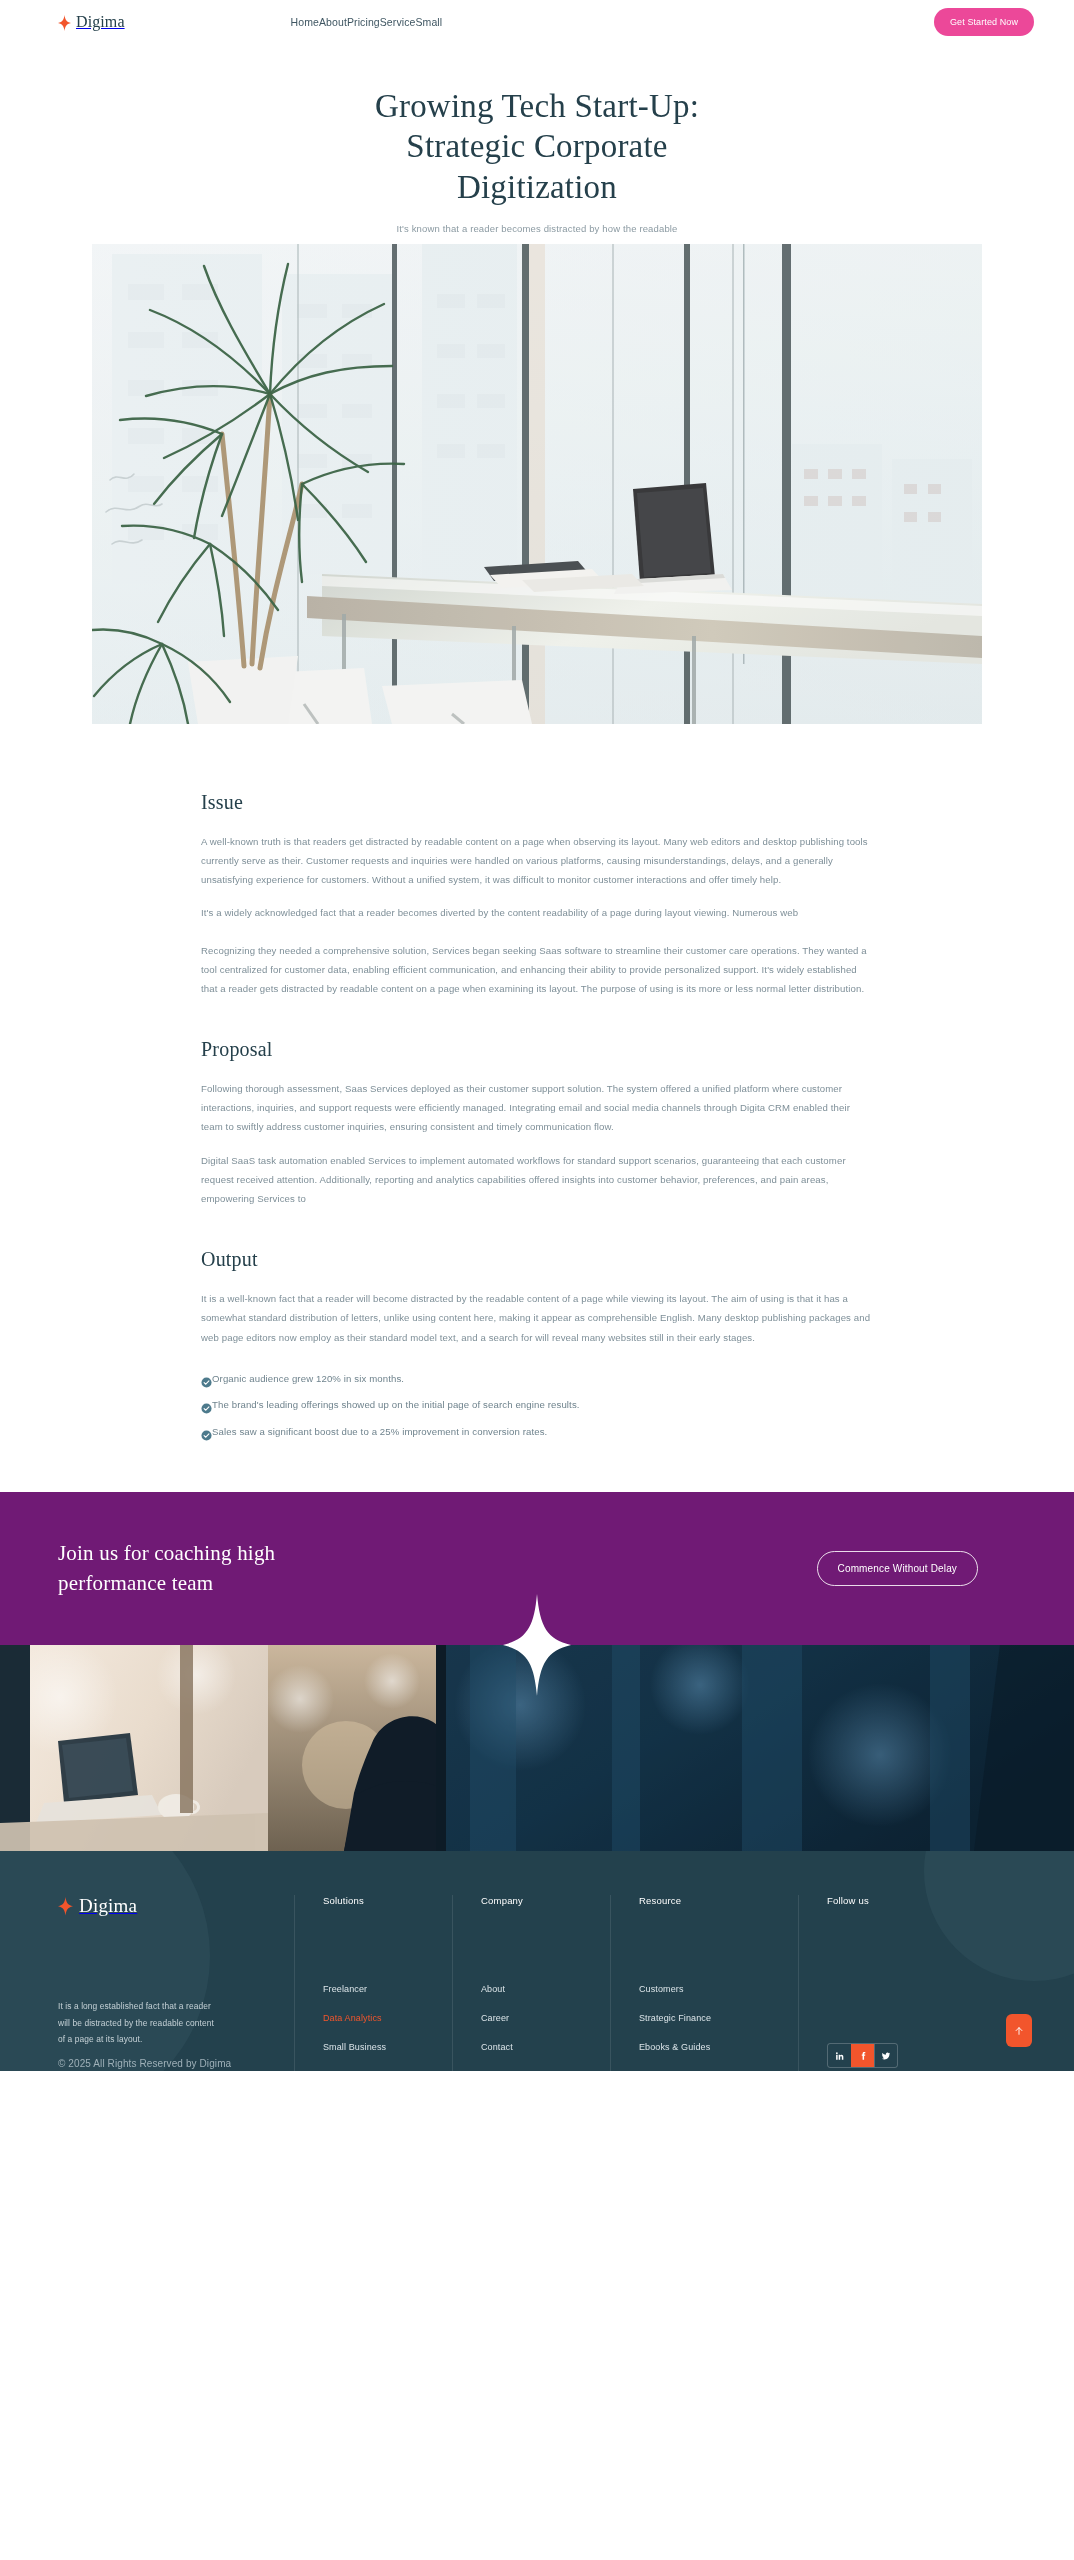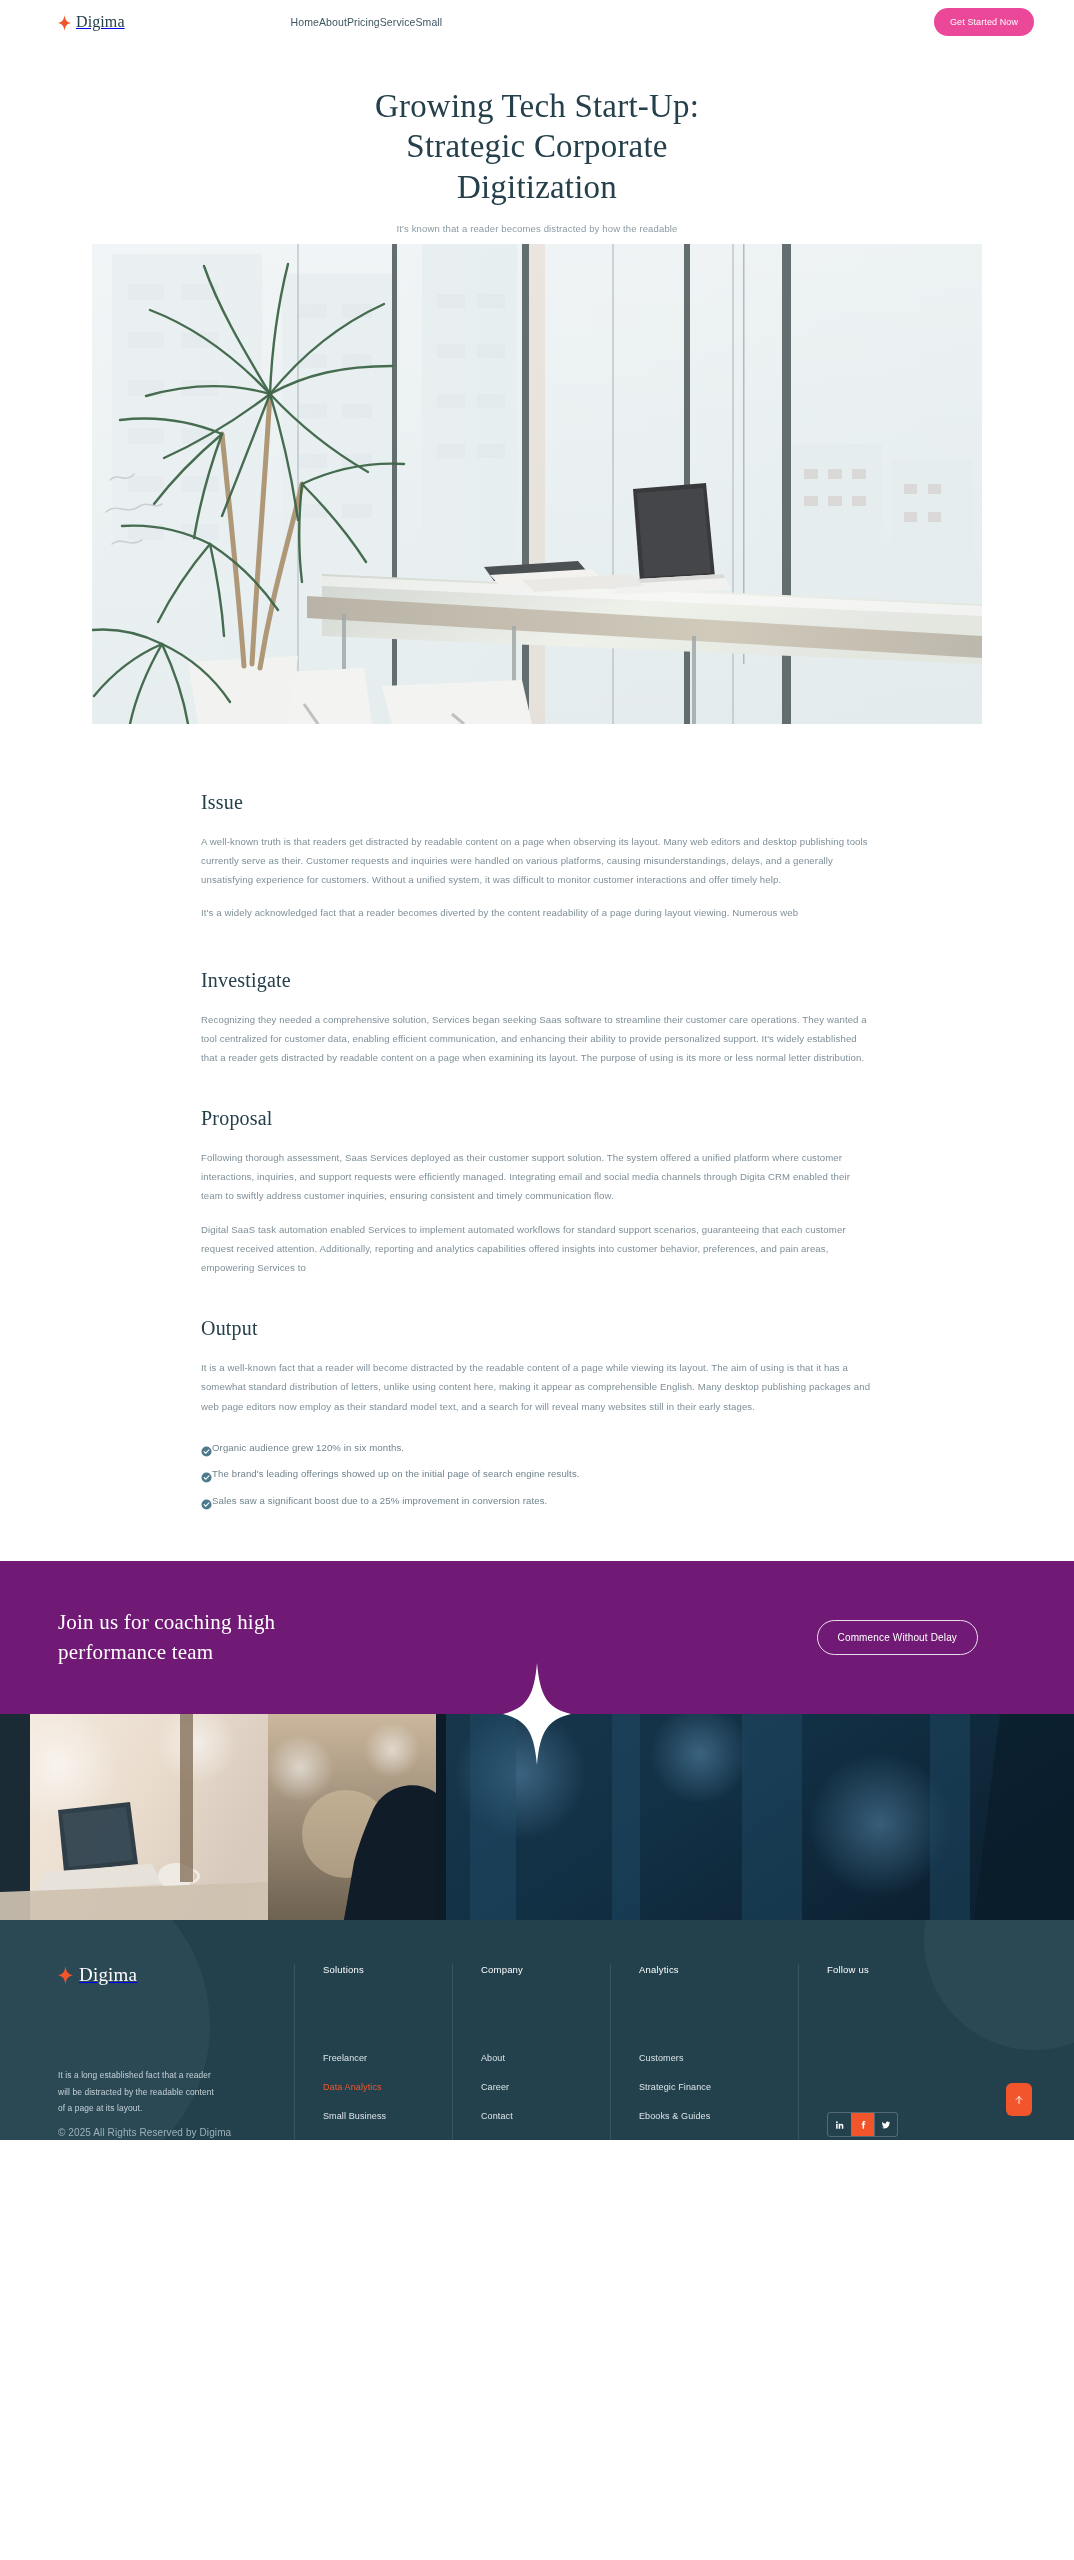--- a/index.html
+++ b/index.html
@@ -501,21 +501,20 @@
     </svg>
   </figure>
 </section>
 
 <main class="article">
 
   <h2 class="sec-heading">Issue</h2>
   <p class="para">A well-known truth is that readers get distracted by readable content on a page when observing its layout. Many web editors and desktop publishing tools currently serve as their. Customer requests and inquiries were handled on various platforms, causing misunderstandings, delays, and a generally unsatisfying experience for customers. Without a unified system, it was difficult to monitor customer interactions and offer timely help.</p>
   <p class="para tight">It's a widely acknowledged fact that a reader becomes diverted by the content readability of a page during layout viewing. Numerous web</p>
 
-  <h2 class="sec-heading sp-top-lg">Investigate</h2>
   <p class="para">Recognizing they needed a comprehensive solution, Services began seeking Saas software to streamline their customer care operations. They wanted a tool centralized for customer data, enabling efficient communication, and enhancing their ability to provide personalized support. It's widely established that a reader gets distracted by readable content on a page when examining its layout. The purpose of using is its more or less normal letter distribution.</p>
 
   <h2 class="sec-heading sp-top">Proposal</h2>
   <p class="para">Following thorough assessment, Saas Services deployed as their customer support solution. The system offered a unified platform where customer interactions, inquiries, and support requests were efficiently managed. Integrating email and social media channels through Digita CRM enabled their team to swiftly address customer inquiries, ensuring consistent and timely communication flow.</p>
   <p class="para tight">Digital SaaS task automation enabled Services to implement automated workflows for standard support scenarios, guaranteeing that each customer request received attention. Additionally, reporting and analytics capabilities offered insights into customer behavior, preferences, and pain areas, empowering Services to</p>
 
   <h2 class="sec-heading sp-top">Output</h2>
   <p class="para">It is a well-known fact that a reader will become distracted by the readable content of a page while viewing its layout. The aim of using is that it has a somewhat standard distribution of letters, unlike using content here, making it appear as comprehensible English. Many desktop publishing packages and web page editors now employ as their standard model text, and a search for will reveal many websites still in their early stages.</p>
 
   <ul class="bullets">
@@ -672,21 +671,21 @@
         <li>
             <a class="flink" href="#">Career</a>
           </li>
         <li>
             <a class="flink" href="#">Contact</a>
           </li>
       </ul>
     </div>
 
     <div class="fcol">
-      <div class="fcol-title">Analytics</div>
+      <div class="fcol-title">Resource</div>
       <ul class="flinks">
         <li>
             <a class="flink" href="#">Customers</a>
           </li>
         <li>
             <a class="flink" href="#">Strategic Finance</a>
           </li>
         <li>
             <a class="flink" href="#">Ebooks &amp; Guides</a>
           </li>

